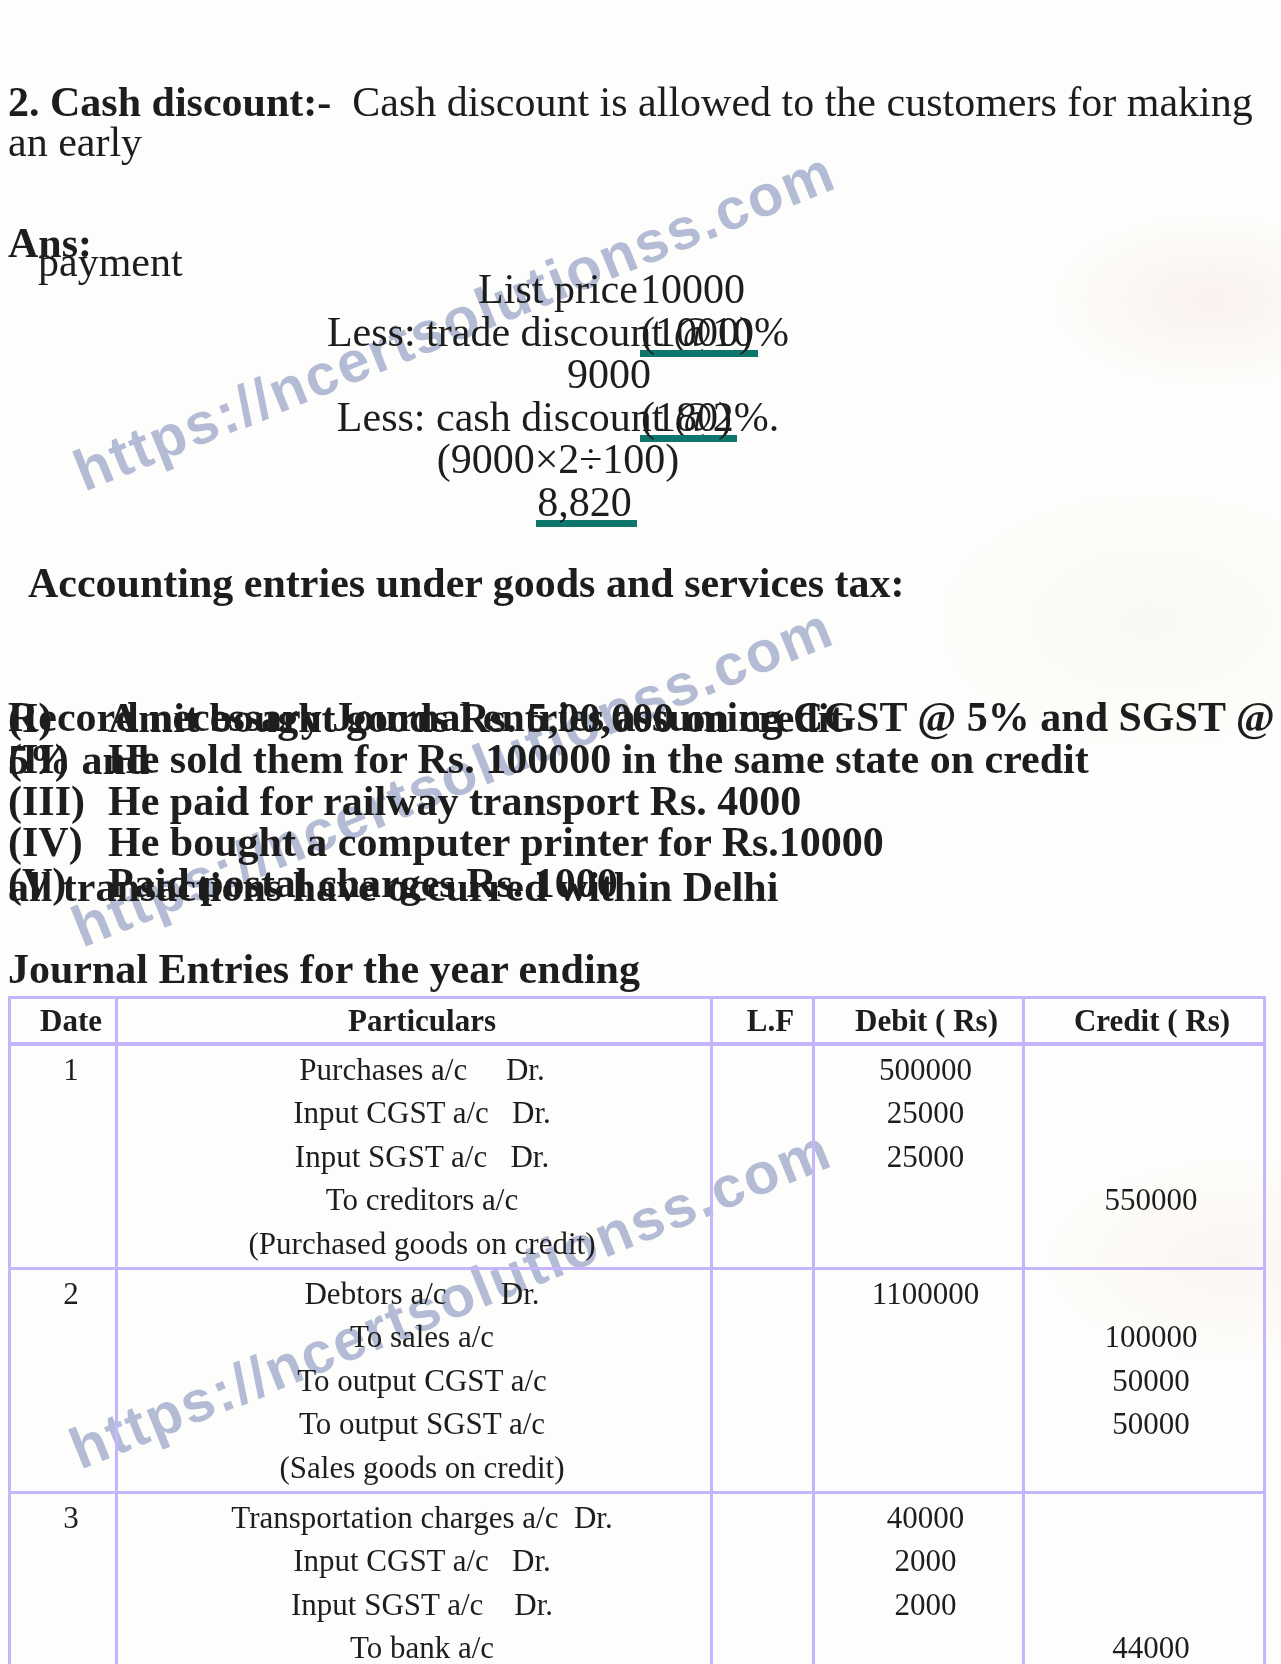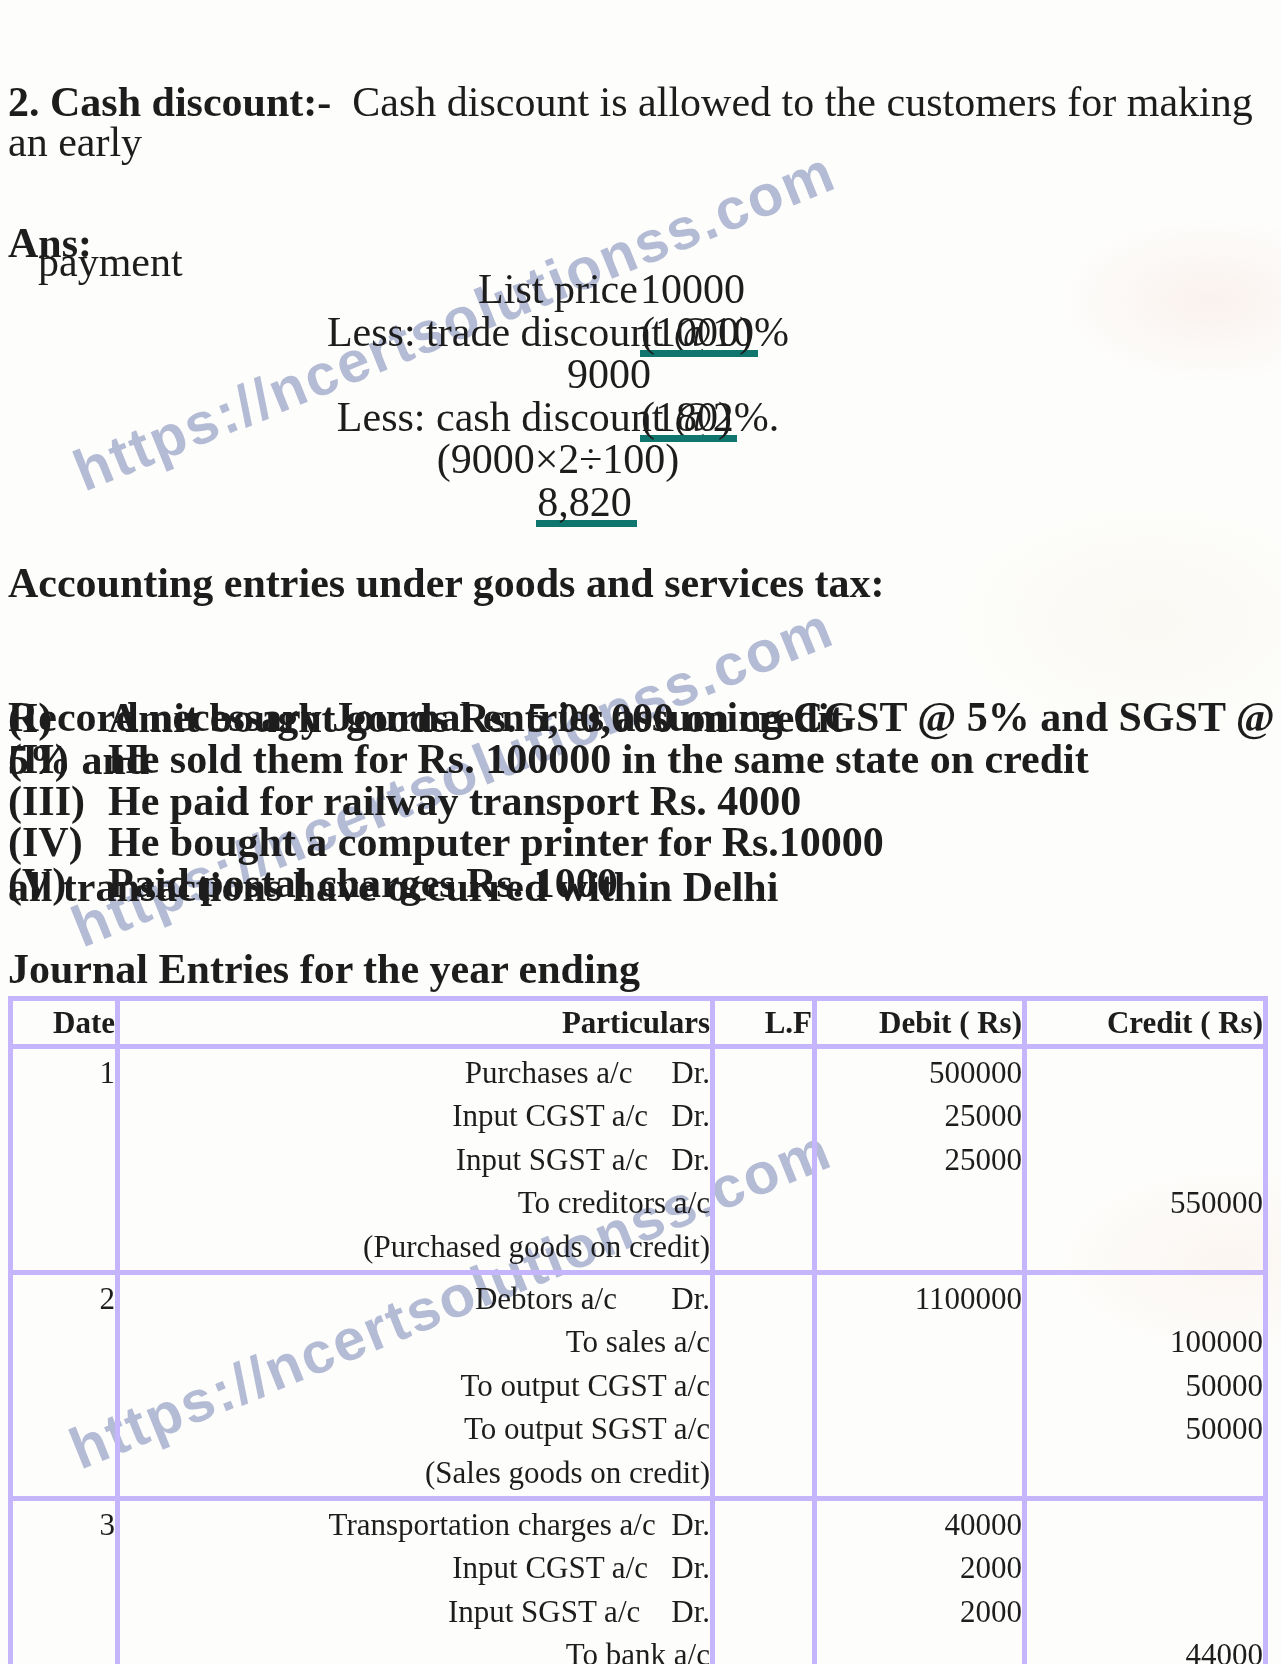--- a/index.html
+++ b/index.html
@@ -56,42 +56,42 @@
 
   
   #calc { top: 268px; width: 1100px; text-align: center; }
   .calc-line { position: relative; height: 42.5px; line-height: 42.5px; white-space: pre; }
   .calc-line .amt { position: absolute; left: 632px; top: 0; }
   .u { display:inline-block; border-bottom: 7px solid #0f766e; line-height: 36px; padding: 0 5px 0 1px; }
   .ind1 { padding-left: 57px; }
   .ind2 { padding-left: 102px; }
 
   
-  #gst-heading { top: 562px; font-weight: 700; }
+  #gst-heading { top: 562px; font-weight: 700; margin-left: 20px; }
   #gst-sub { top: 611px; line-height: 42.5px; font-weight: 700; }
   #gst-items { top: 698px; font-weight: 700; }
   .gst-item { height: 41.3px; line-height: 41.3px; display: flex; }
   .gst-item .num { width: 100px; flex: 0 0 100px; }
 
   
   #journal-title { top: 948px; font-weight: 700; }
 
   #jtable {
     position: absolute; left: 8px; top: 996px;
     border-collapse: collapse; table-layout: fixed;
     width: 1255px;
     font-size: 31px;
     color: #1d1d1d;
   }
   #jtable col.c-date   { width: 107px; }
   #jtable col.c-part   { width: 595px; }
   #jtable col.c-lf     { width: 102px; }
   #jtable col.c-debit  { width: 210px; }
   #jtable col.c-credit { width: 241px; }
-  #jtable th, #jtable td { border: 5px solid #c4b5fd; padding: 0; vertical-align: top; text-align: right; font-weight: 400; }
+  #jtable th, #jtable td { border: 3px solid #c4b5fd; padding: 0; vertical-align: top; text-align: center; font-weight: 400; }
   #jtable thead th { font-weight: 700; height: 43px; line-height: 43px; padding-left: 16px; border-bottom-width: 4px; white-space: pre; }
   #jtable td { padding-top: 2px; padding-bottom: 2px; }
   .jline { height: 43.4px; line-height: 43.4px; white-space: pre; padding-left: 16px; overflow: hidden; }
   td.num-col .jline { padding-left: 14px; }
 </style>
 </head>
 <body>
 
 <div class="page">
 

